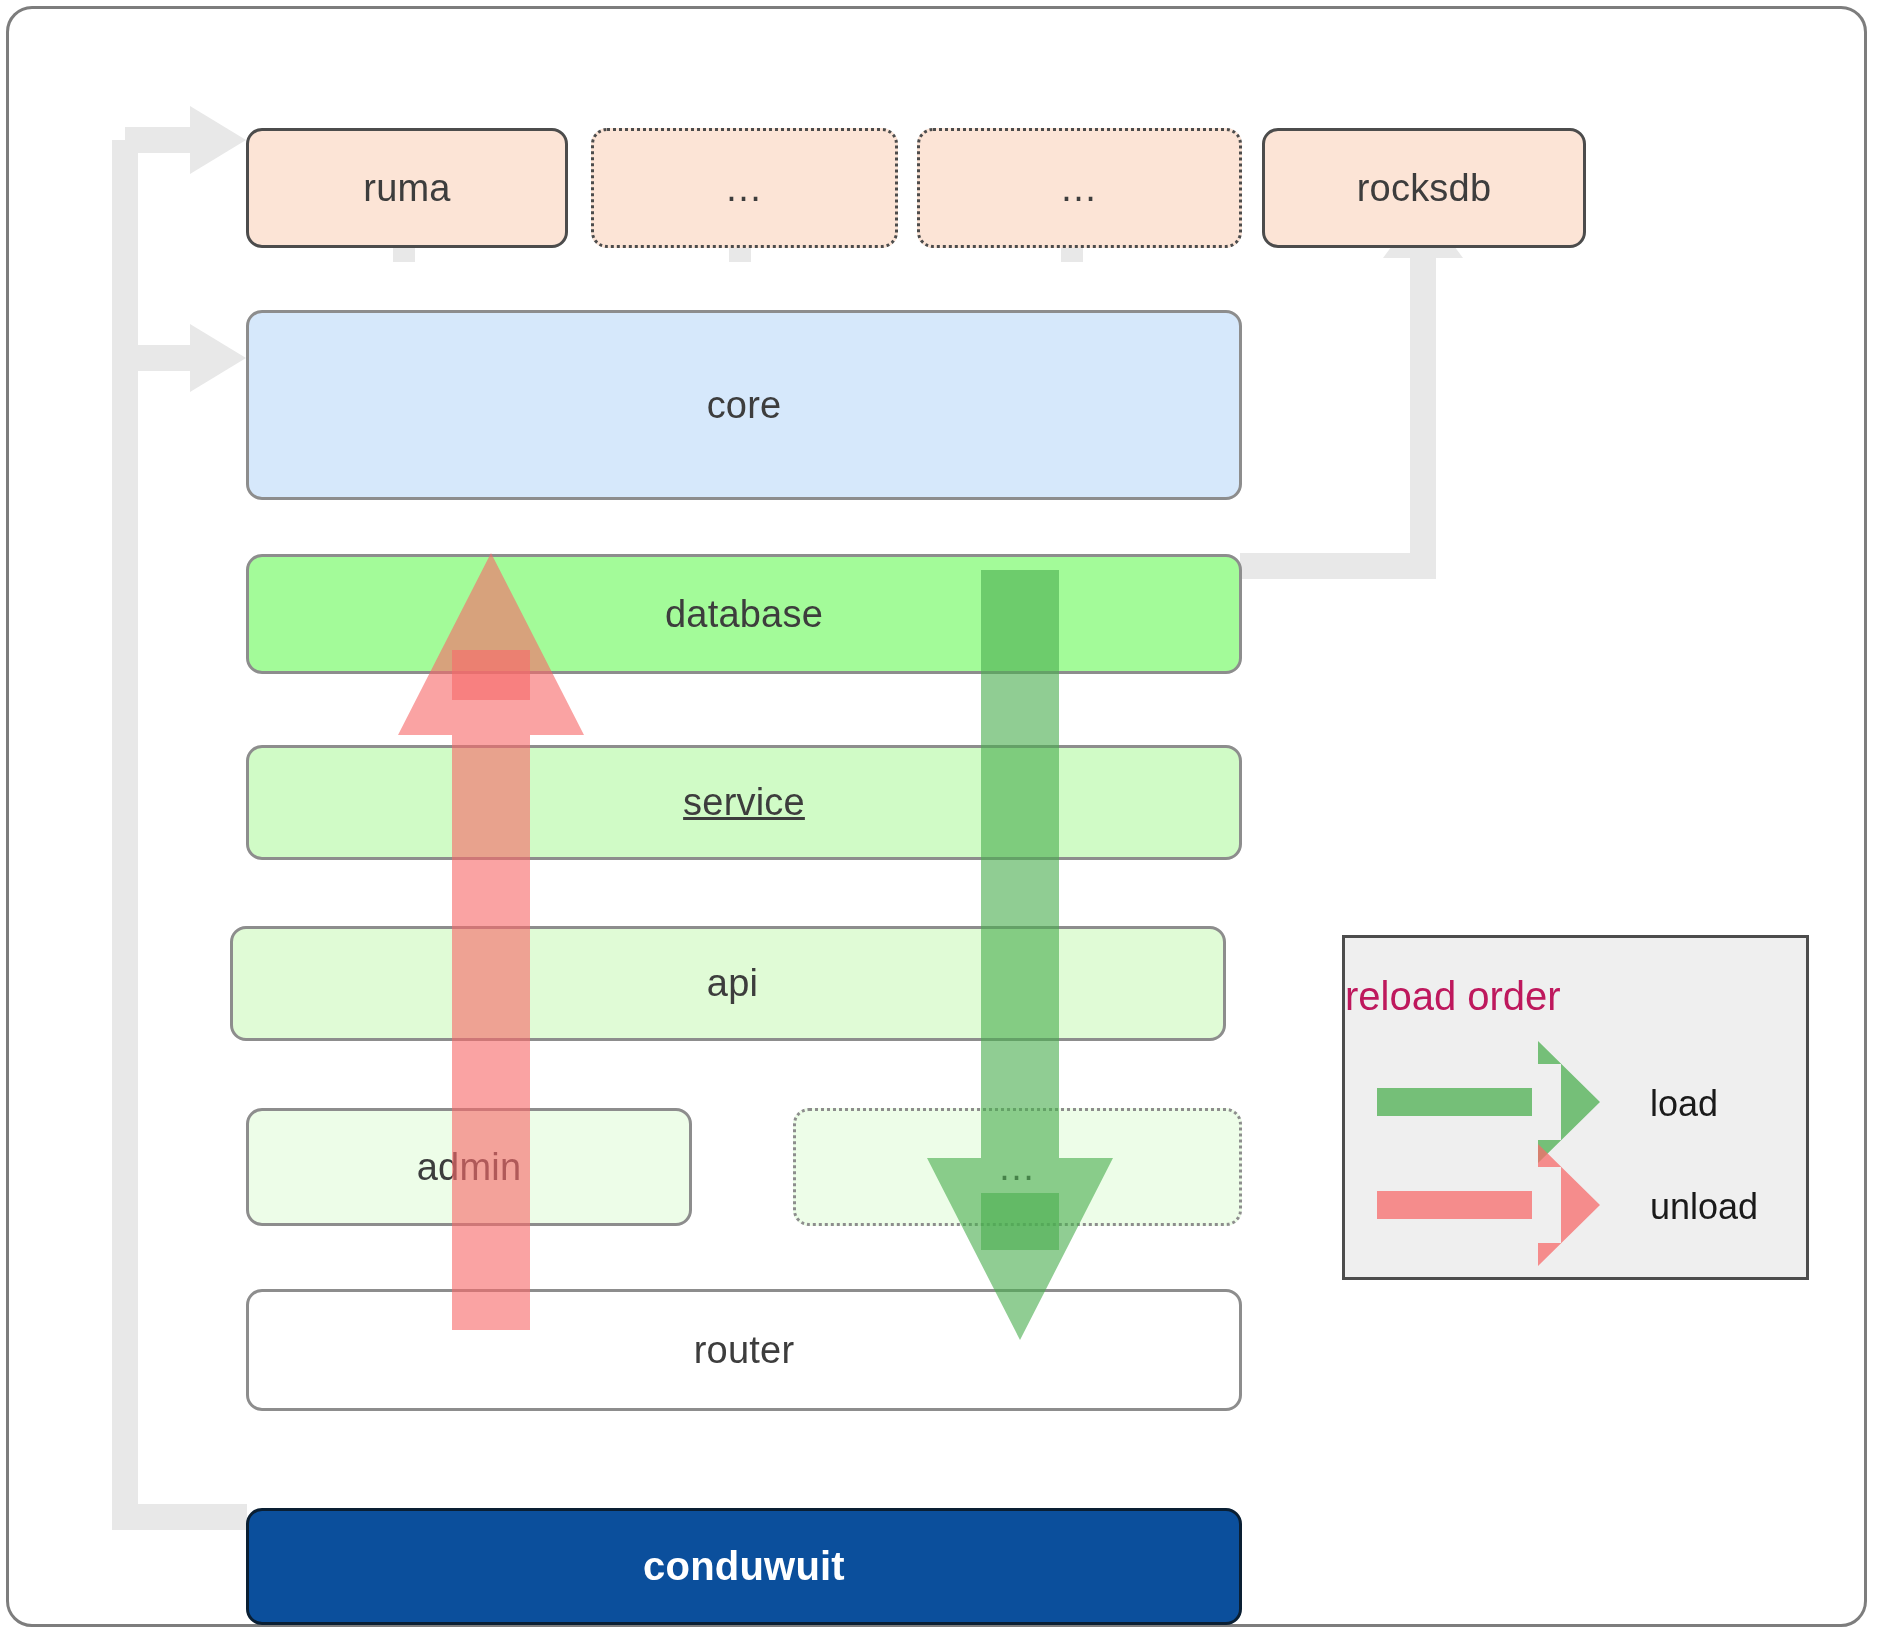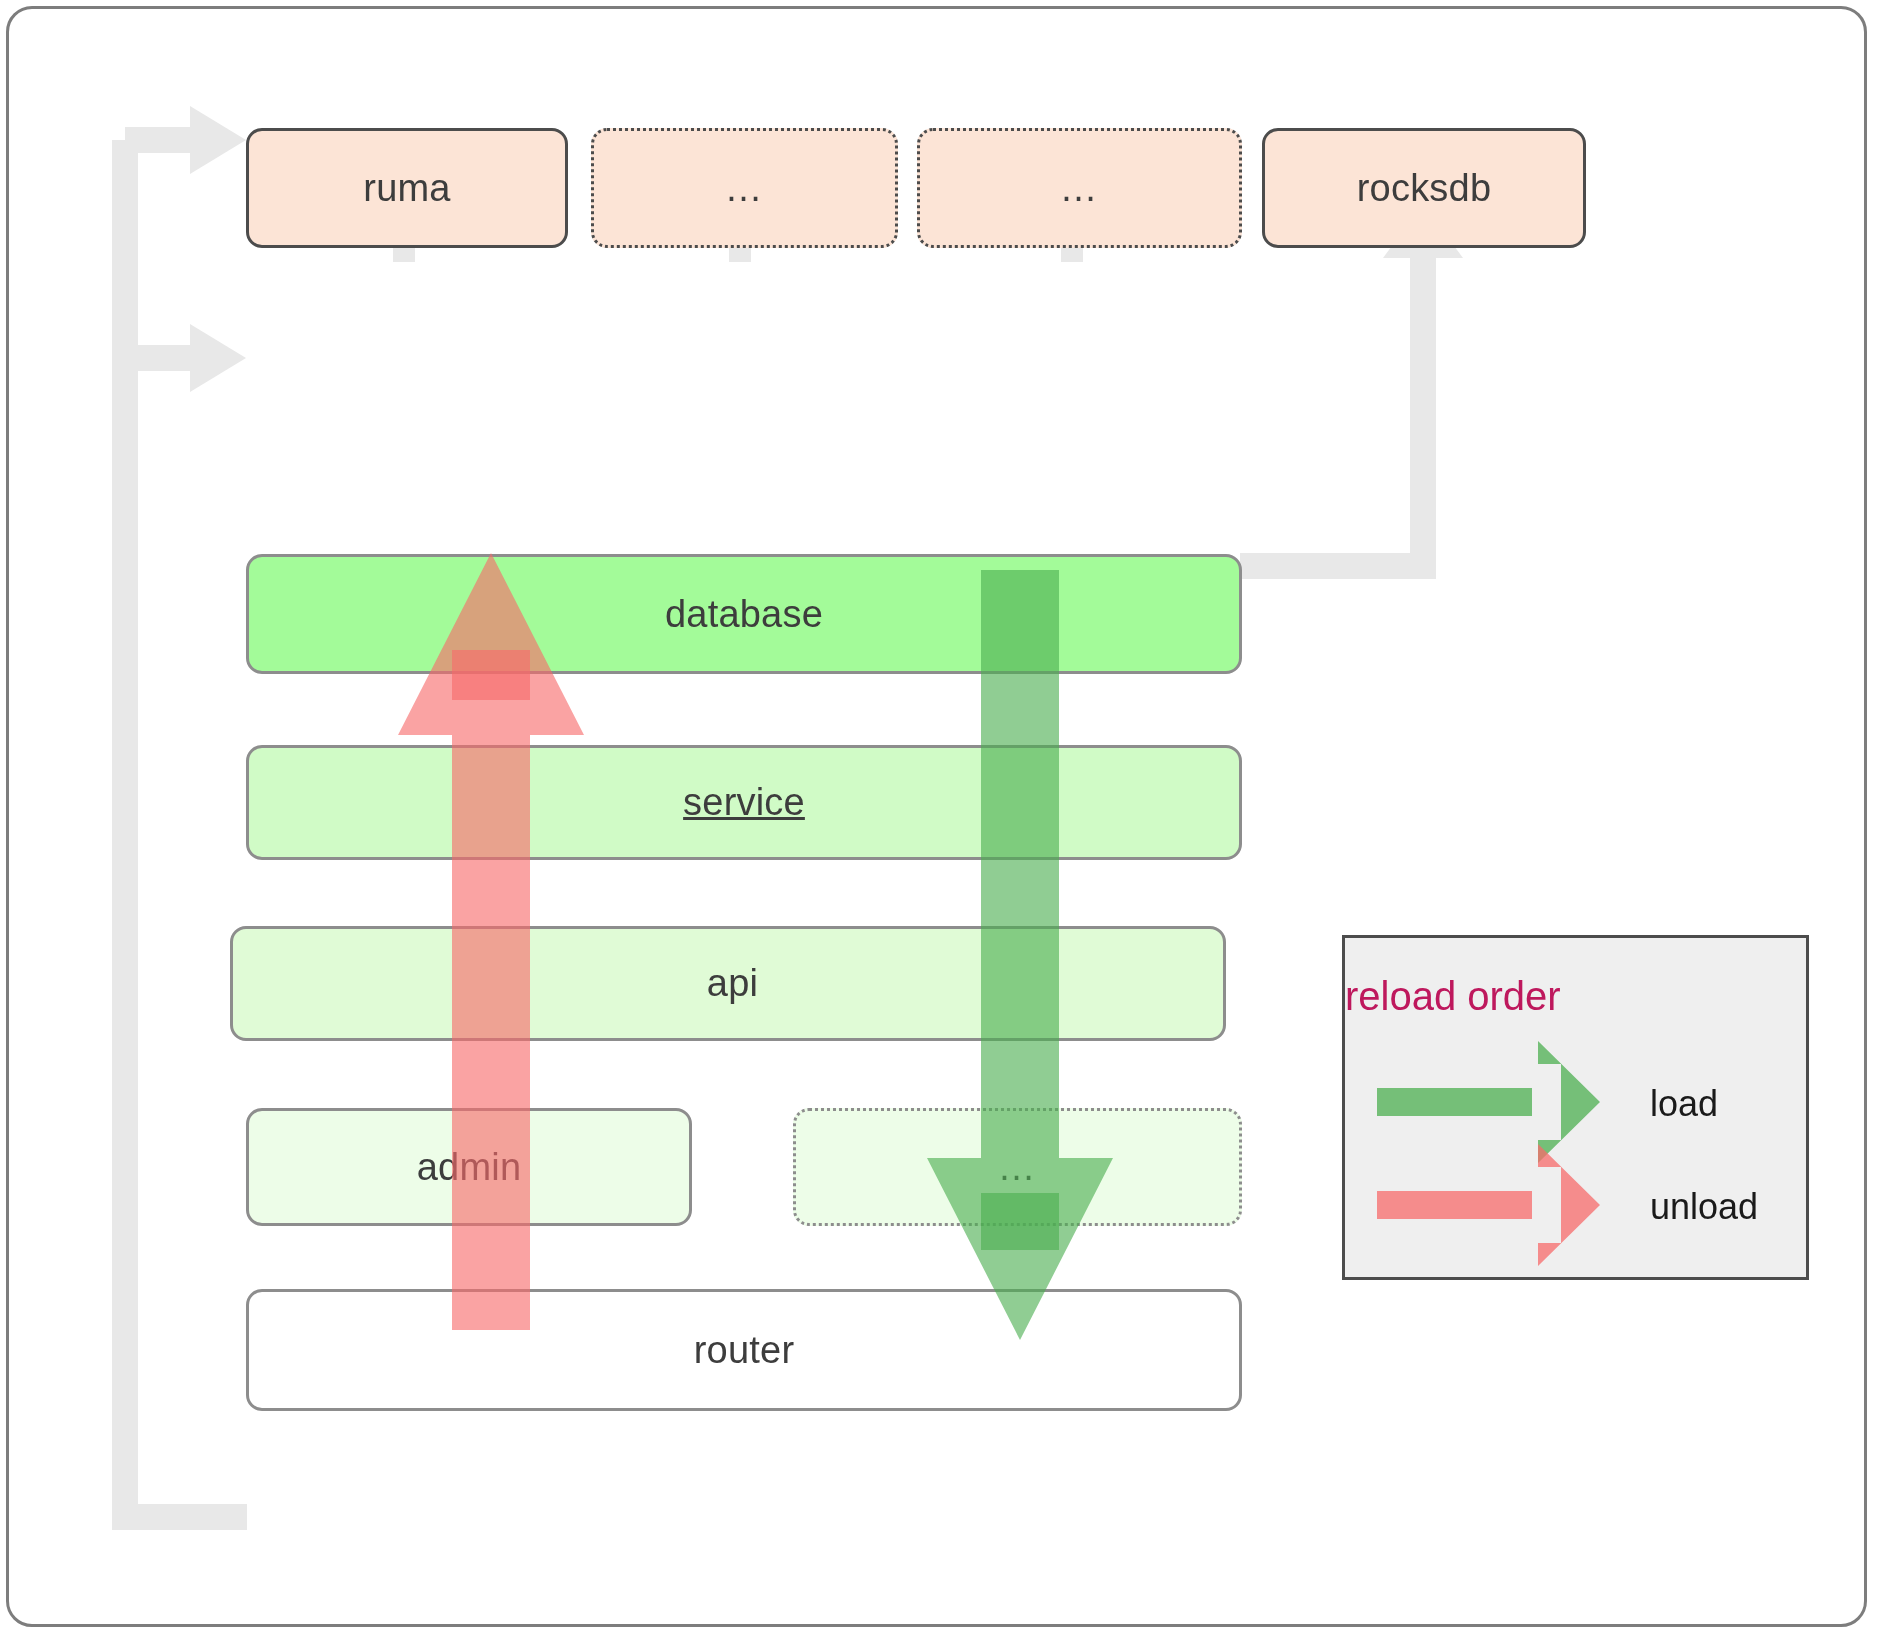--- a/index.html
+++ b/index.html
@@ -175,20 +175,23 @@
   </div>
 
   <div class="node peach dotted" style="left:917px; top:80px; width:325px; height:120px;">
     <span class="dots-glyph">…</span>
   </div>
 
   <div class="node peach" style="left:1262px; top:80px; width:324px; height:120px;">
     <span>rocksdb</span>
   </div>
 
+  <div class="node core-box" style="left:246px; top:262px; width:996px; height:190px;">
+    <span>core</span>
+  </div>
 
   <div class="node database-box" style="left:246px; top:506px; width:996px; height:120px;">
     <span>database</span>
   </div>
 
   <div class="node service-box" style="left:246px; top:697px; width:996px; height:115px;text-decoration:underline;">
     <span>service</span>
   </div>
 
   <div class="node api-box" style="left:230px; top:878px; width:996px; height:115px;padding-left:9px;">
@@ -200,20 +203,23 @@
   </div>
 
   <div class="node dots-box" style="left:793px; top:1060px; width:449px; height:118px;">
     <span class="dots-glyph">…</span>
   </div>
 
   <div class="node router-box" style="left:246px; top:1241px; width:996px; height:122px;">
     <span>router</span>
   </div>
 
+  <div class="node conduwuit-box" style="left:246px; top:1460px; width:996px; height:117px;">
+    <span>conduwuit</span>
+  </div>
 
   <svg class="overlay" viewBox="0 0 1883 1643">
 
     <g>
       <rect x="452" y="650" width="78" height="680" fill="#f76b6b" opacity="0.62"></rect>
       <path d="M 491 553 L 584 735 L 530 735 L 530 700 L 452 700 L 452 735 L 398 735 Z" fill="#f76b6b" opacity="0.62"></path>
     </g>
 
     <g>
       <rect x="981" y="570" width="78" height="680" fill="#4caf50" opacity="0.62"></rect>

